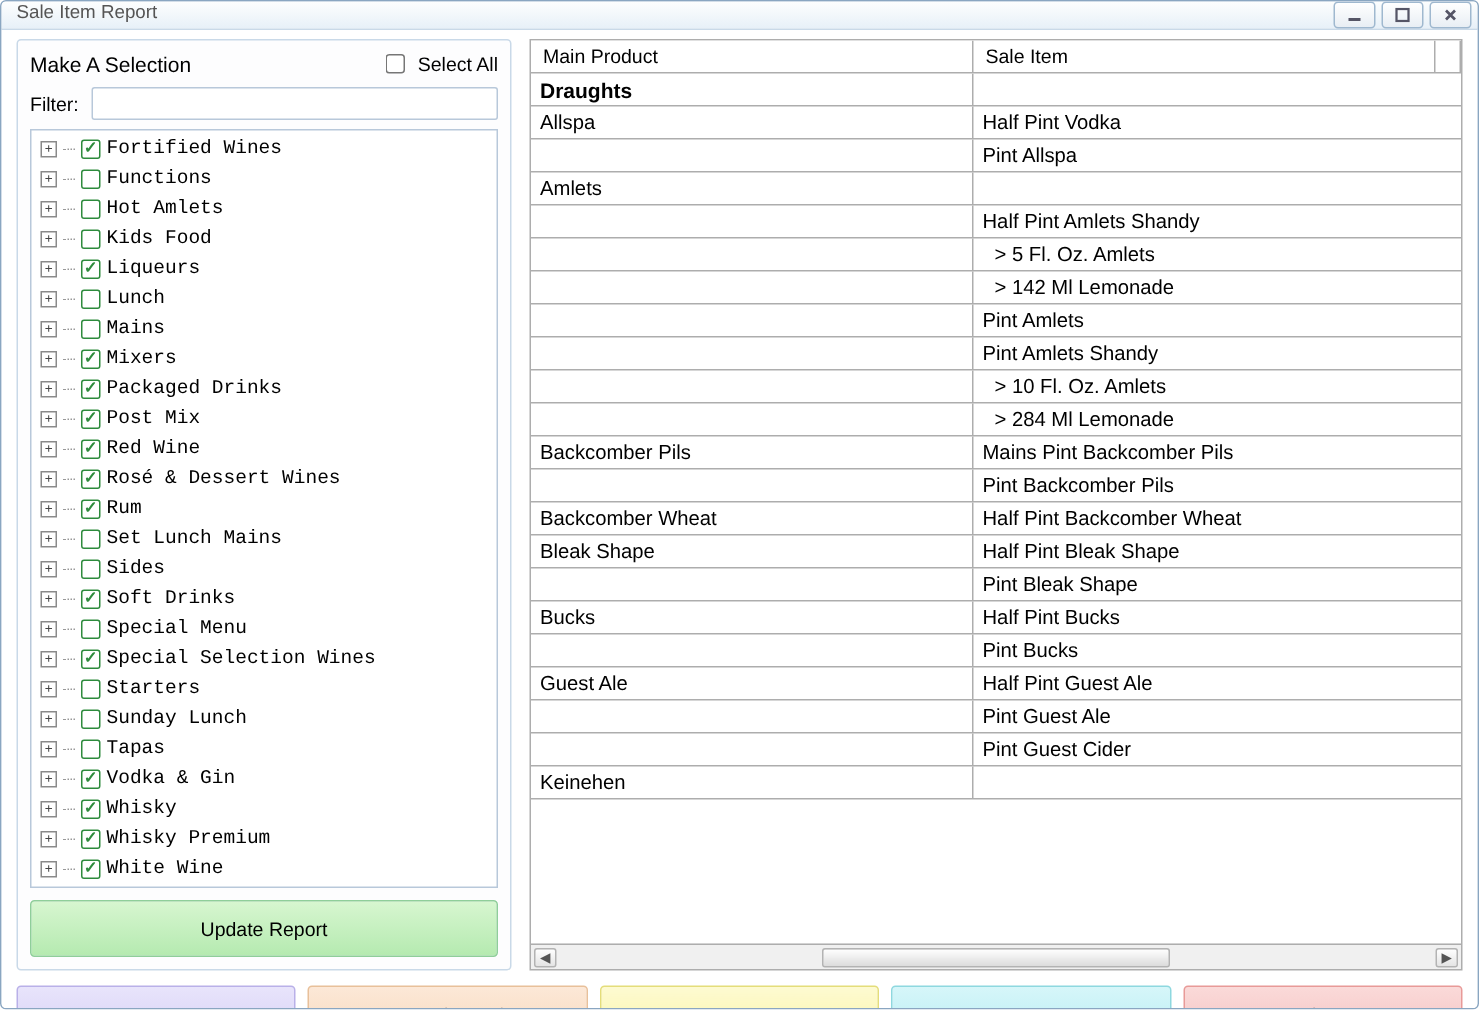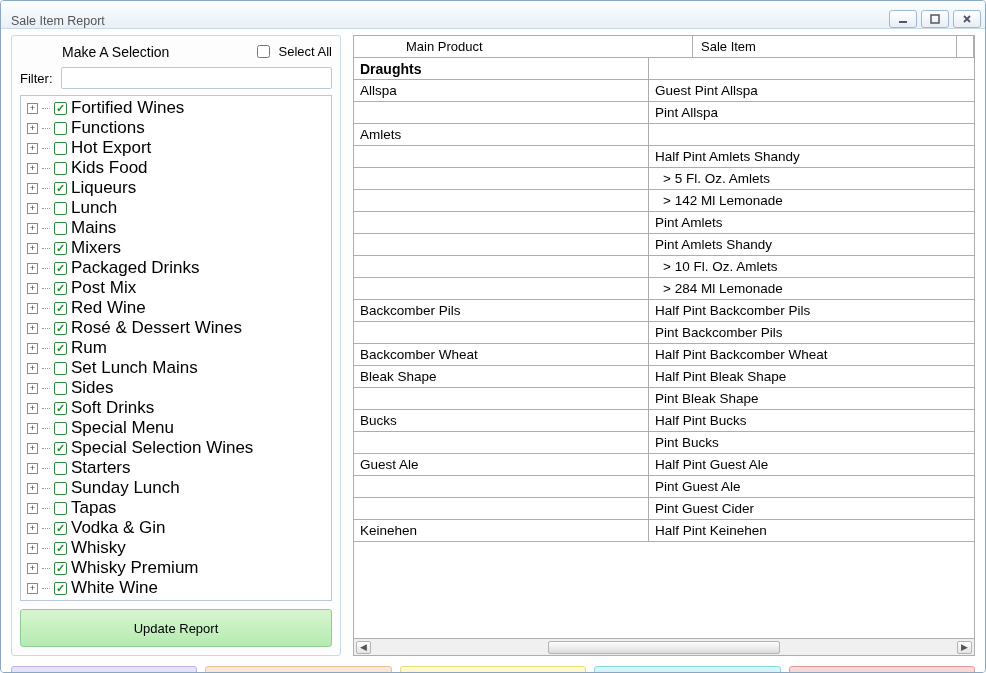--- a/index.html
+++ b/index.html
@@ -18,22 +18,22 @@
     background: #fff;
     display: flex;
     flex-direction: column;
     overflow: hidden;
   }
   .titlebar {
     height: 28px;
     background: linear-gradient(#fdfefe, #e7f0f8);
     border-bottom: 1px solid #c9d9e8;
     display: flex;
-    align-items: flex-end;
-    padding: 16px 4px 0 10px;
+    align-items: flex-start;
+    padding: 0 4px 0 10px;
     color: #555;
   }
   .titlebar-title { flex: 1; font-size: 12.5px; }
   .winbtns { display: flex; gap: 4px; }
   .winbtn {
     width: 28px; height: 18px;
     border: 1px solid #9fb8cf;
     border-radius: 3px;
     background: linear-gradient(#fff,#e8eef4);
     display: flex; align-items: center; justify-content: center;
@@ -61,21 +61,20 @@
     padding: 6px 8px 8px 8px;
     display: flex;
     flex-direction: column;
     min-height: 0;
   }
   .filter-header {
     display: flex;
     align-items: center;
     justify-content: space-between;
     margin-bottom: 6px;
-    margin-left: 42px;
   }
   .selection-label { font-size: 14px; }
   .selectall {
     display: flex; align-items: center; gap: 6px;
     font-size: 13px;
   }
   .selectall input { accent-color: #2e8b3d; }
   .filter-line {
     display: flex; align-items: center; gap: 8px;
     margin-bottom: 6px;
@@ -124,21 +123,21 @@
     cursor: pointer;
     flex-shrink: 0;
   }
   .tree-cb.checked::after {
     content: "✓";
     color: #2e8b3d;
     font-size: 11px;
     font-weight: bold;
     line-height: 11px;
   }
-  .tree-label { font-size: 17px; }
+  .tree-label { font-size: 13px; font-family: Liberation Mono, monospace; }
   .update-btn {
     margin-top: 8px;
     height: 38px;
     border: 1px solid #8fce9a;
     border-radius: 3px;
     background: linear-gradient(#d7f6d0, #b5eab0);
     font-size: 13px;
     cursor: pointer;
   }
   .report-panel {
@@ -162,21 +161,21 @@
     height: 22px;
     align-items: center;
   }
   .grid-head .col {
     padding: 0 8px;
     font-size: 13px;
     border-right: 1px solid #adadad;
     height: 100%;
     display: flex; align-items: center;
   }
-  .col-main { width: 295px; margin-left: 44px; }
+  .col-main { width: 295px; }
   .col-sale { flex: 1; }
   .col-vsb { width: 17px; border-right: none; padding:0; }
   .grid-body {
     flex: 1;
     overflow-y: scroll;
     overflow-x: auto;
     min-height: 0;
     scrollbar-width: auto;
   }
   .grow { display: flex; border-bottom: 1px solid #adadad; min-height: 22px; align-items: stretch; }
@@ -287,21 +286,21 @@
             <div class="tree-item">
               <span class="expander">+</span>
               <span class="dotline"></span>
               <span class="tree-cb"></span>
               <span class="tree-label">Functions</span>
             </div>
             <div class="tree-item">
               <span class="expander">+</span>
               <span class="dotline"></span>
               <span class="tree-cb"></span>
-              <span class="tree-label">Hot Export</span>
+              <span class="tree-label">Hot Amlets</span>
             </div>
             <div class="tree-item">
               <span class="expander">+</span>
               <span class="dotline"></span>
               <span class="tree-cb"></span>
               <span class="tree-label">Kids Food</span>
             </div>
             <div class="tree-item">
               <span class="expander">+</span>
               <span class="dotline"></span>
@@ -439,21 +438,21 @@
             <div class="col col-sale">Sale Item</div>
             <div class="col col-vsb"></div>
           </div>
           <div class="grid-body" id="gridbody">
               <div class="grow section">
                 <div class="cell main">Draughts</div>
                 <div class="cell sale"></div>
               </div>
               <div class="grow">
                 <div class="cell main">Allspa</div>
-                <div class="cell sale">Guest Pint Allspa</div>
+                <div class="cell sale">Half Pint Vodka</div>
               </div>
               <div class="grow">
                 <div class="cell main"></div>
                 <div class="cell sale">Pint Allspa</div>
               </div>
               <div class="grow">
                 <div class="cell main">Amlets</div>
               </div>
               <div class="grow">
                 <div class="cell main"></div>
@@ -478,21 +477,21 @@
               <div class="grow">
                 <div class="cell main"></div>
                 <div class="cell sale indent"> &gt; 10 Fl. Oz. Amlets</div>
               </div>
               <div class="grow">
                 <div class="cell main"></div>
                 <div class="cell sale indent"> &gt; 284 Ml Lemonade</div>
               </div>
               <div class="grow">
                 <div class="cell main">Backcomber Pils</div>
-                <div class="cell sale">Half Pint Backcomber Pils</div>
+                <div class="cell sale">Mains Pint Backcomber Pils</div>
               </div>
               <div class="grow">
                 <div class="cell main"></div>
                 <div class="cell sale">Pint Backcomber Pils</div>
               </div>
               <div class="grow">
                 <div class="cell main">Backcomber Wheat</div>
                 <div class="cell sale">Half Pint Backcomber Wheat</div>
               </div>
               <div class="grow">
@@ -518,21 +517,20 @@
               <div class="grow">
                 <div class="cell main"></div>
                 <div class="cell sale">Pint Guest Ale</div>
               </div>
               <div class="grow">
                 <div class="cell main"></div>
                 <div class="cell sale">Pint Guest Cider</div>
               </div>
               <div class="grow">
                 <div class="cell main">Keinehen</div>
-                <div class="cell sale">Half Pint Keinehen</div>
               </div>
             </div>
           <div class="hscroll">
             <div class="arrow">◀</div>
             <div class="track">
                 <div class="thumb"></div>
               </div>
             <div class="arrow">▶</div>
           </div>
         </div>

